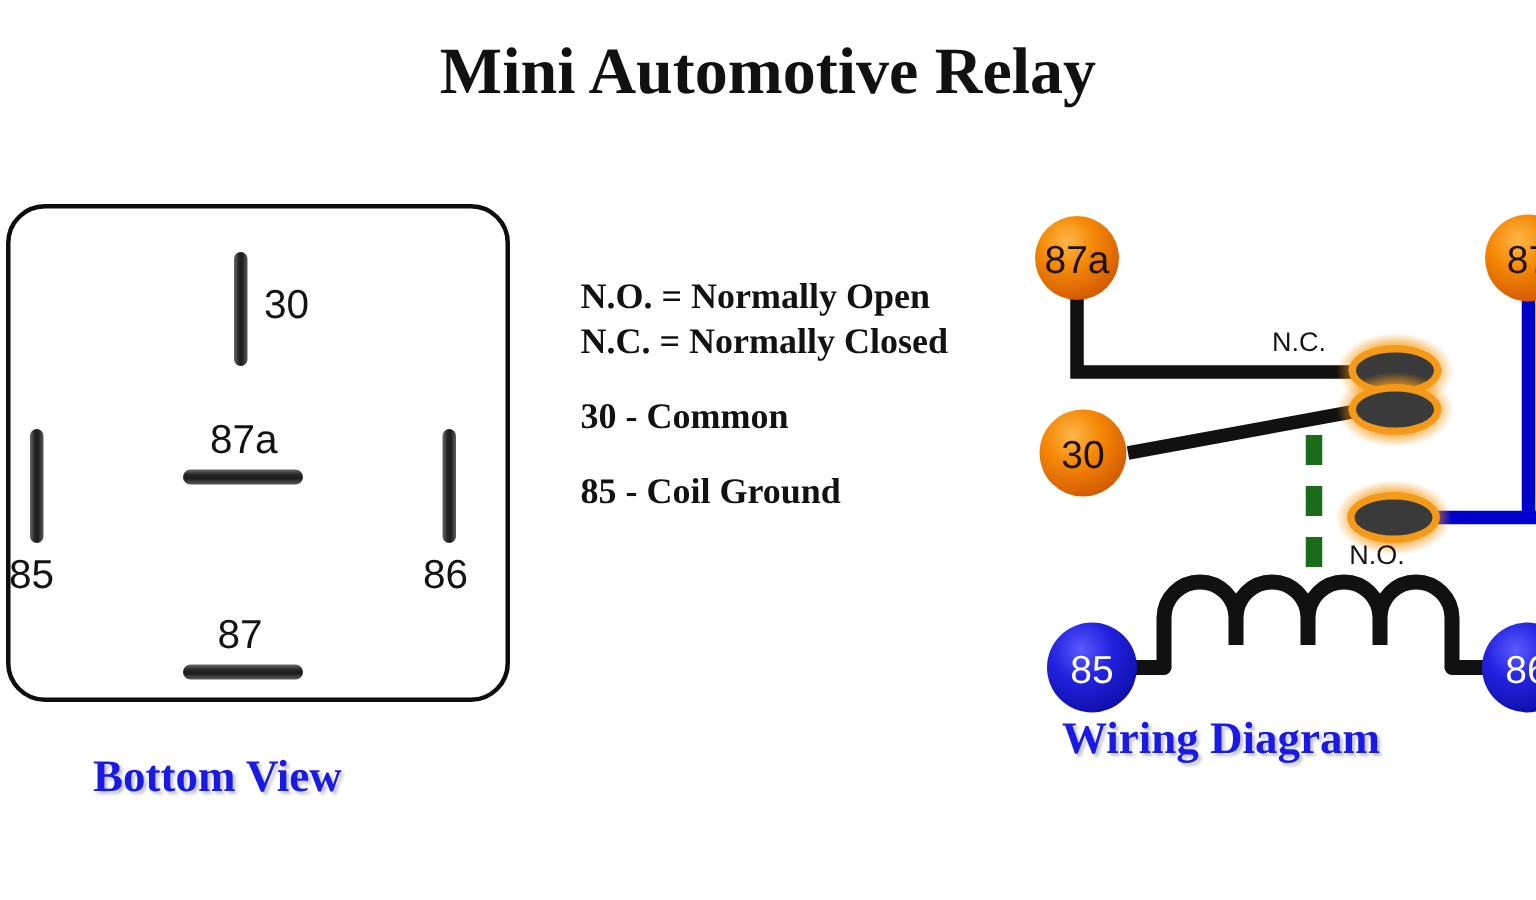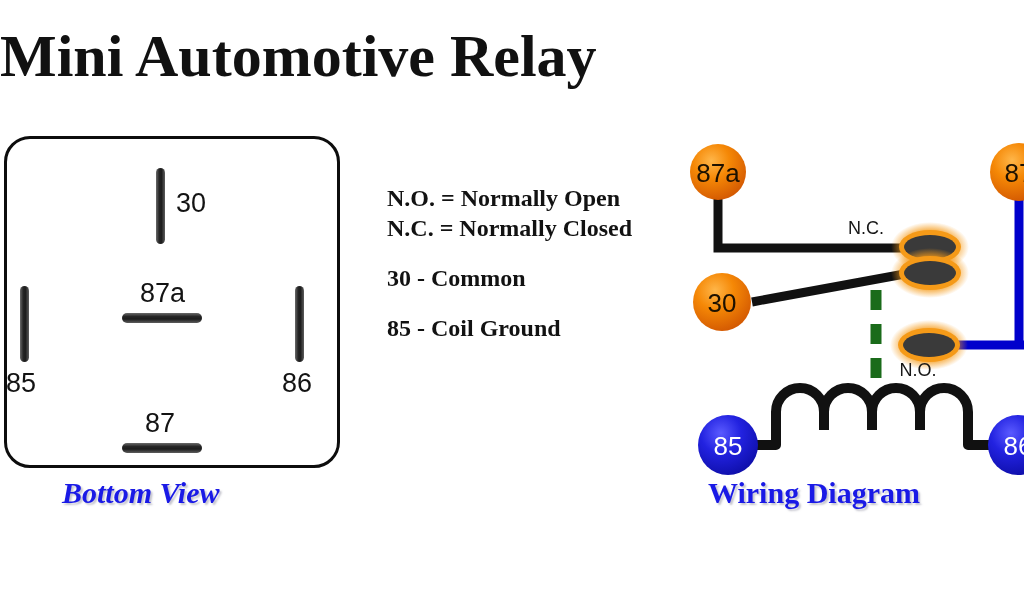--- a/index.html
+++ b/index.html
@@ -14,23 +14,24 @@
     overflow: hidden;
     font-family: "Liberation Sans", sans-serif;
   }
 
   
   #title {
     position: absolute;
     top: 22px;
     left: 0;
     width: 1024px;
+    text-align: center;
     font-family: "Liberation Serif", serif;
     font-weight: bold;
-    font-size: 60px;
+    font-size: 44px;
     letter-spacing: 0px;
     color: #111111;
     white-space: nowrap;
   }
 
   
   #bottom-view-panel {
     position: absolute;
     left: 4px;
     top: 136px;
@@ -78,21 +79,21 @@
 
   .caption {
     position: absolute;
     font-family: "Liberation Serif", serif;
     font-weight: bold;
     font-size: 30px;
     color: #1a1ae6;
     text-shadow: 2px 2px 2px rgba(150,150,165,0.55);
     white-space: nowrap;
   }
-  #bottom-view-caption { left: 62px; top: 476px; font-style: italic; }
+  #bottom-view-caption { left: 62px; top: 501px; }
   #wiring-caption      { left: 708px; top: 476px; }
 
   
   #legend {
     position: absolute;
     left: 387px;
     top: 183px;
     font-family: "Liberation Serif", serif;
     font-weight: bold;
     font-size: 24px;

